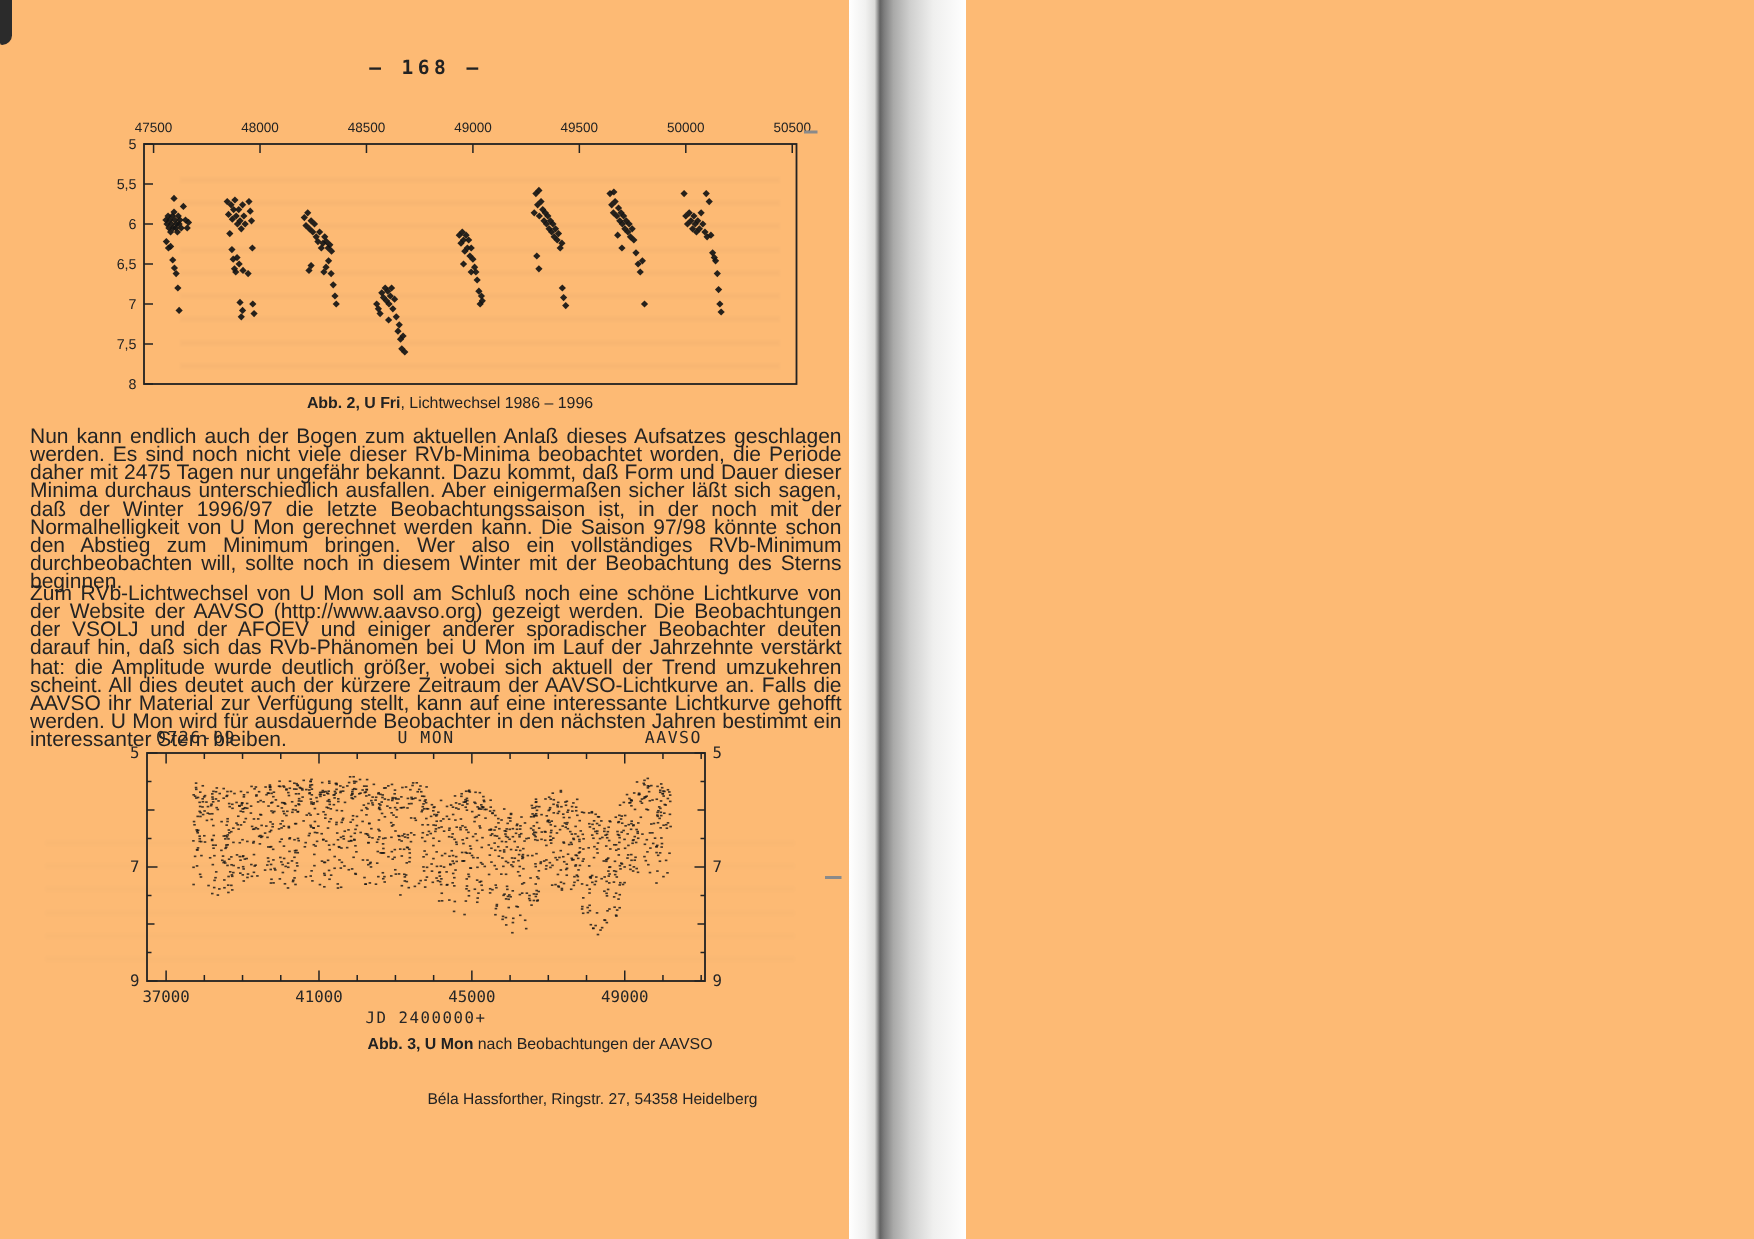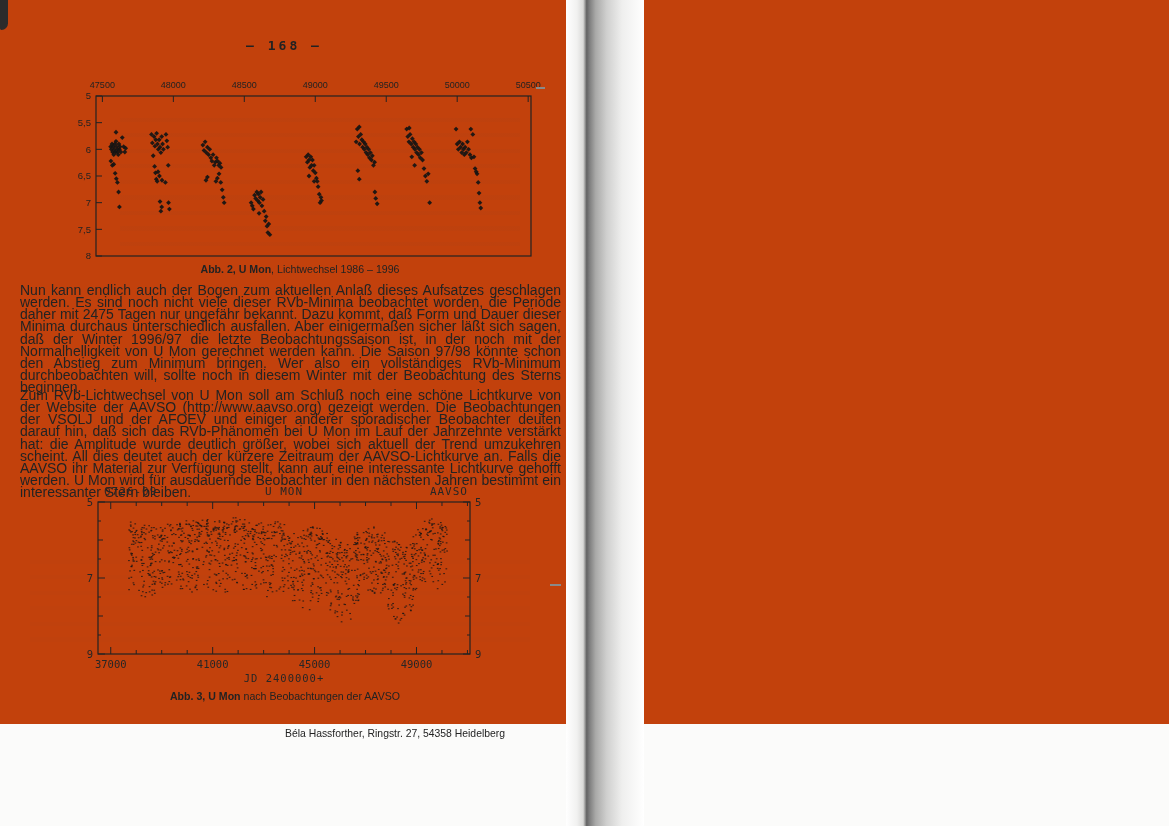--- a/index.html
+++ b/index.html
@@ -1,18 +1,18 @@
 <!DOCTYPE html>
 <html><head>
 <meta charset="utf-8">
 <style>
   html,body{margin:0;padding:0;}
   body{width:1169px;height:826px;position:relative;background:#fbfbfa;overflow:hidden;
        font-family:"Liberation Sans", sans-serif;color:#1c1c1c;}
-  .page{position:absolute;top:0;height:724px;background:#c2410c;}
+  .page{position:absolute;top:0;height:826px;background:#fdba74;}
   #page-left{left:0;width:566px;}
   #page-right{left:644px;width:525px;}
   .gutter{position:absolute;left:566px;top:0;width:78px;height:826px;
     background:linear-gradient(90deg,#ffffff 0%,#f1f1f0 14%,#dadad8 22%,#636363 26.5%,#7d7d7d 30%,#a9a9a8 38%,#cfcfce 52%,#efefee 72%,#ffffff 100%);}
   .corner-blob{position:absolute;left:0;top:0;width:8px;height:30px;background:#2b2b2b;border-radius:0 0 9px 2px;}
   .mark-dash{position:absolute;background:#8a8a8a;}
   .pagenum{position:absolute;font-family:"DejaVu Sans Mono", monospace;font-weight:bold;
     font-size:13px;letter-spacing:3px;text-align:center;color:#222;}
   
   .para{position:absolute;left:20px;width:541px;font-size:14px;line-height:12.15px;
@@ -265,21 +265,21 @@
       <path d="M410.2169657422512 95.33333333333333L412.6169657422512 97.73333333333333L410.2169657422512 100.13333333333334L407.8169657422512 97.73333333333333Z" fill="#141414" opacity="0.92"></path>
       <path d="M411.068515497553 97.46666666666665L413.46851549755297 99.86666666666666L411.068515497553 102.26666666666667L408.668515497553 99.86666666666666Z" fill="#141414" opacity="0.92"></path>
       <path d="M412.20391517128877 106.00000000000001L414.60391517128875 108.40000000000002L412.20391517128877 110.80000000000003L409.8039151712888 108.40000000000002Z" fill="#141414" opacity="0.92"></path>
       <path d="M413.05546492659056 116.66666666666667L415.45546492659054 119.06666666666668L413.05546492659056 121.46666666666668L410.6554649265906 119.06666666666668Z" fill="#141414" opacity="0.92"></path>
       <path d="M413.90701468189235 126.26666666666668L416.3070146818923 128.66666666666669L413.90701468189235 131.0666666666667L411.5070146818924 128.66666666666669Z" fill="#141414" opacity="0.92"></path>
       <path d="M414.75856443719414 131.6L417.1585644371941 134L414.75856443719414 136.4L412.35856443719416 134Z" fill="#141414" opacity="0.92"></path>
       <path d="M404.82381729200654 52.66666666666667L407.2238172920065 55.06666666666667L404.82381729200654 57.46666666666667L402.42381729200656 55.06666666666667Z" fill="#141414" opacity="0.92"></path>
     </svg>
 
   <div class="fig-caption" style="left:110px;top:263px;width:380px;">
-    <b>Abb. 2, U Mon</b><span>, Lichtwechsel 1986 – 1996</span>
+    <b>Abb. 2, U Fri</b><span>, Lichtwechsel 1986 – 1996</span>
   </div>
 
   <div class="para" style="top:284px;">Nun kann endlich auch der Bogen zum aktuellen Anlaß dieses Aufsatzes geschlagen werden. Es sind noch nicht viele dieser RVb-Minima beobachtet worden, die Periode daher mit 2475 Tagen nur ungefähr bekannt. Dazu kommt, daß Form und Dauer dieser Minima durchaus unterschiedlich ausfallen. Aber einigermaßen sicher läßt sich sagen, daß der Winter 1996/97 die letzte Beobachtungssaison ist, in der noch mit der Normalhelligkeit von U Mon gerechnet werden kann. Die Saison 97/98 könnte schon den Abstieg zum Minimum bringen. Wer also ein vollständiges RVb-Minimum durchbeobachten will, sollte noch in diesem Winter mit der Beobachtung des Sterns beginnen.</div>
 
   <div class="para" style="top:389px;">Zum RVb-Lichtwechsel von U Mon soll am Schluß noch eine schöne Lichtkurve von der Website der AAVSO (http://www.aavso.org) gezeigt werden. Die Beobachtungen der VSOLJ und der AFOEV und einiger anderer sporadischer Beobachter deuten darauf hin, daß sich das RVb-Phänomen bei U Mon im Lauf der Jahrzehnte verstärkt hat: die Amplitude wurde deutlich größer, wobei sich aktuell der Trend umzukehren scheint. All dies deutet auch der kürzere Zeitraum der AAVSO-Lichtkurve an. Falls die AAVSO ihr Material zur Verfügung stellt, kann auf eine interessante Lichtkurve gehofft werden. U Mon wird für ausdauernde Beobachter in den nächsten Jahren bestimmt ein interessanter Stern bleiben.</div>
 
   <svg id="fig3-svg" style="left:78px;top:486px;" width="424" height="202" viewBox="0 0 424 202">
       <text x="26" y="9" class="mono" font-size="11" letter-spacing="1">0726-09</text>
       <text x="206" y="9" class="mono" font-size="11" letter-spacing="1" text-anchor="middle">U MON</text>
       <text x="390" y="9" class="mono" font-size="11" letter-spacing="1" text-anchor="end">AAVSO</text>
@@ -1836,21 +1836,21 @@
       <rect x="367.371286395483" y="41.41576637898056" width="1.7" height="1.1" fill="#161616" opacity="0.82"></rect>
       <rect x="361.73564215295835" y="54.978470198640366" width="1.7" height="1.1" fill="#161616" opacity="0.82"></rect>
       <rect x="363.0234228326186" y="42.54961472042225" width="1.7" height="1.1" fill="#161616" opacity="0.82"></rect>
       <rect x="359.8203851107865" y="61.95417298700188" width="1.7" height="1.1" fill="#161616" opacity="0.82"></rect>
       <rect x="363.59058241725273" y="44.14728373955086" width="1.7" height="1.1" fill="#161616" opacity="0.82"></rect>
       <rect x="365.7369699739736" y="65.59130478186103" width="1.7" height="1.1" fill="#161616" opacity="0.82"></rect>
       <rect x="367.9701253680742" y="47.71935119553469" width="1.7" height="1.1" fill="#161616" opacity="0.82"></rect>
       <rect x="362.07770772909055" y="72.09818632864386" width="1.7" height="1.1" fill="#161616" opacity="0.82"></rect>
     </svg>
 
-  <div class="fig-caption" style="left:95px;top:690px;width:380px;">
+  <div class="fig-caption" style="left:95px;top:690px;width:380px;text-align:right;">
     <b>Abb. 3, U Mon</b><span> nach Beobachtungen der AAVSO</span>
   </div>
 
   <div class="contact" style="top:728px;">
     <div>Béla Hassforther, Ringstr. 27, 54358 Heidelberg</div>
   </div>
 
   <div class="bleed" style="left:120px;top:118px;width:400px;height:130px;opacity:.5;"></div>
   <div class="bleed" style="left:30px;top:560px;width:500px;height:90px;opacity:.3;"></div>
 </div>

